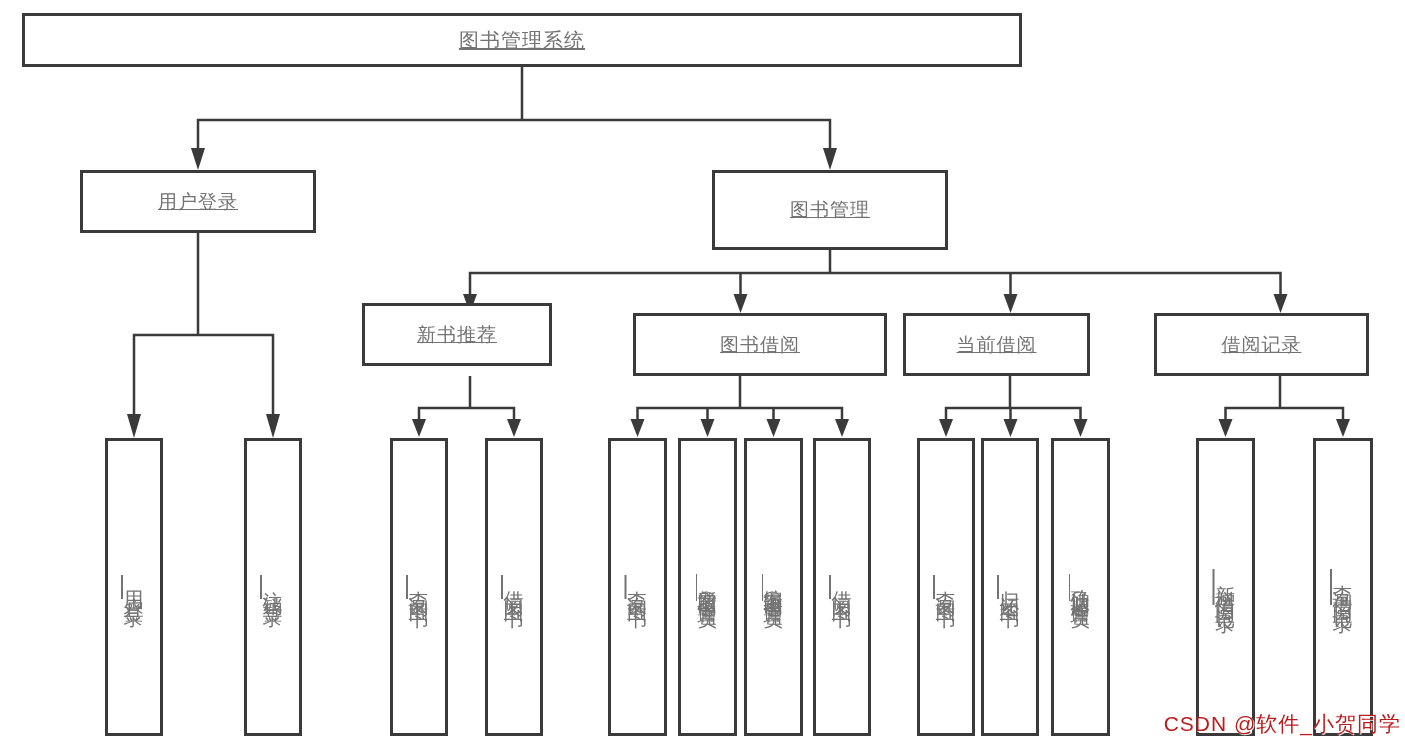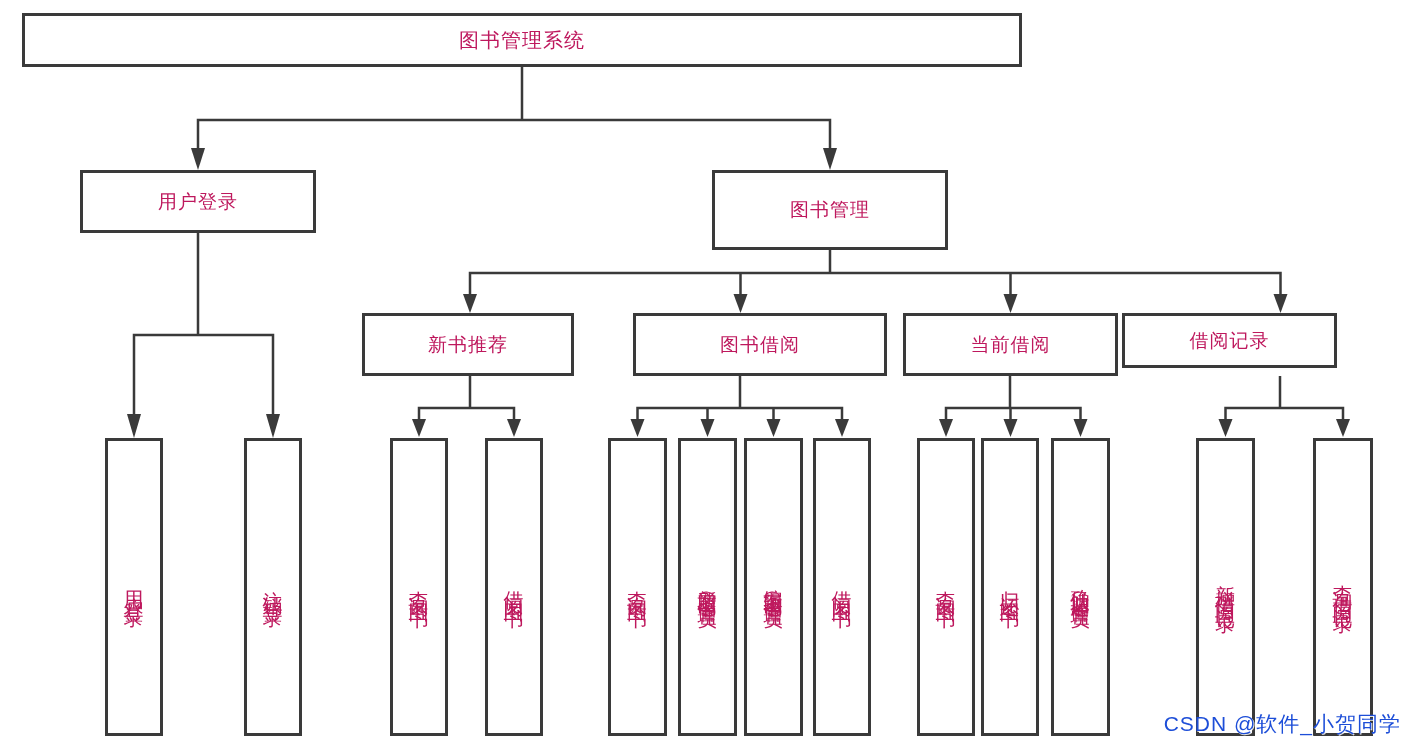--- a/index.html
+++ b/index.html
@@ -15,23 +15,24 @@
     z-index:1;
   }
   .node{
     position:absolute;
     box-sizing:border-box;
     background:#ffffff;
     border:3px solid #3a3a3a;
     display:flex;
     align-items:center;
     justify-content:center;
-    color:#be185d;
+    color:#737373;
     z-index:2;
     text-align:center;
+    text-decoration:underline;
   }
   .node.h{
     font-size:19px;
     letter-spacing:1px;
   }
   .node.root{
     font-size:20px;
   }
   .node.v{
     writing-mode:vertical-rl;
@@ -44,21 +45,21 @@
   .node.v.long{
     letter-spacing:3px;
     font-size:19px;
   }
   #watermark{
     position:absolute;
     right:4px;
     top:710px;
     z-index:5;
     font-size:21px;
-    color:#1d4ed8;
+    color:#b91c1c;
     text-shadow:1px 1px 0 rgba(255,255,255,0.85);
     letter-spacing:1px;
     white-space:nowrap;
   }
 </style>
 </head>
 <body>
 
 <div id="stage">
 
@@ -99,24 +100,24 @@
       <polygon points="1218.5,419 1232.5,419 1225.5,437"></polygon>
       <polygon points="1336,419 1350,419 1343,437"></polygon>
     </g>
   </svg>
 
   <div class="node h root" style="left:22px;top:13px;width:1000px;height:54px">图书管理系统</div>
 
   <div class="node h" style="left:80px;top:170px;width:236px;height:63px">用户登录</div>
   <div class="node h" style="left:712px;top:170px;width:236px;height:80px">图书管理</div>
 
-  <div class="node h" style="left:362px;top:313px;width:212px;height:63px">新书推荐</div>
+  <div class="node h" style="left:362px;top:303px;width:190px;height:63px">新书推荐</div>
   <div class="node h" style="left:633px;top:313px;width:254px;height:63px">图书借阅</div>
-  <div class="node h" style="left:903px;top:313px;width:215px;height:63px">当前借阅</div>
-  <div class="node h" style="left:1122px;top:313px;width:215px;height:55px">借阅记录</div>
+  <div class="node h" style="left:903px;top:313px;width:187px;height:63px">当前借阅</div>
+  <div class="node h" style="left:1154px;top:313px;width:215px;height:63px">借阅记录</div>
 
   <div class="node v" style="left:105px;top:438px;width:58px;height:298px">用户登录</div>
   <div class="node v" style="left:244px;top:438px;width:58px;height:298px">注销登录</div>
 
   <div class="node v" style="left:390px;top:438px;width:58px;height:298px">查询图书</div>
   <div class="node v" style="left:485px;top:438px;width:58px;height:298px">借阅图书</div>
 
   <div class="node v" style="left:608px;top:438px;width:59px;height:298px">查询图书</div>
   <div class="node v long" style="left:678px;top:438px;width:59px;height:298px">新增图书（管理员）</div>
   <div class="node v long" style="left:744px;top:438px;width:59px;height:298px">编辑图书（管理员）</div>

